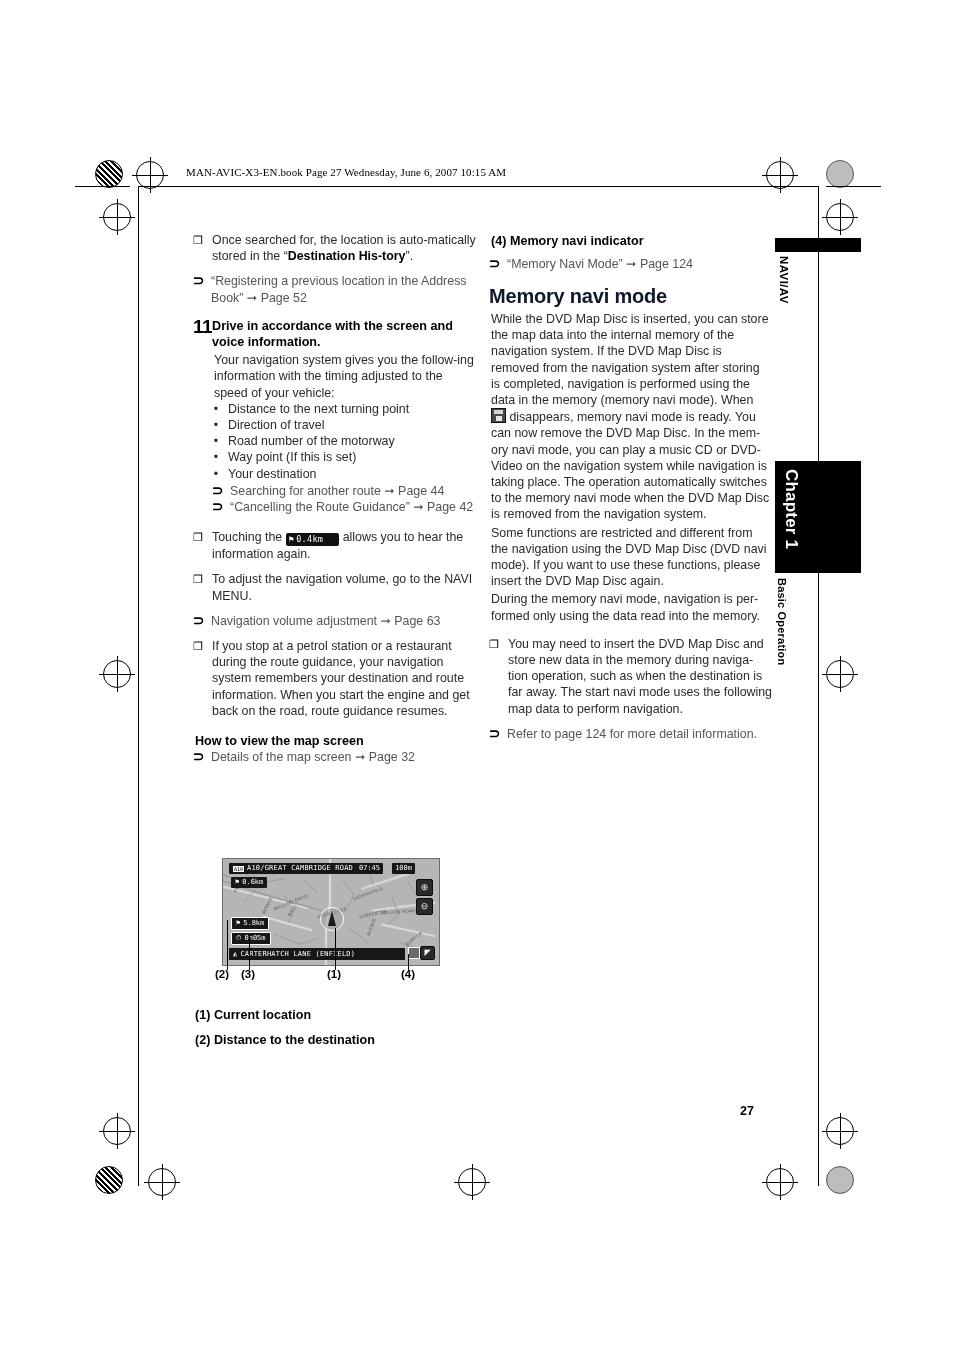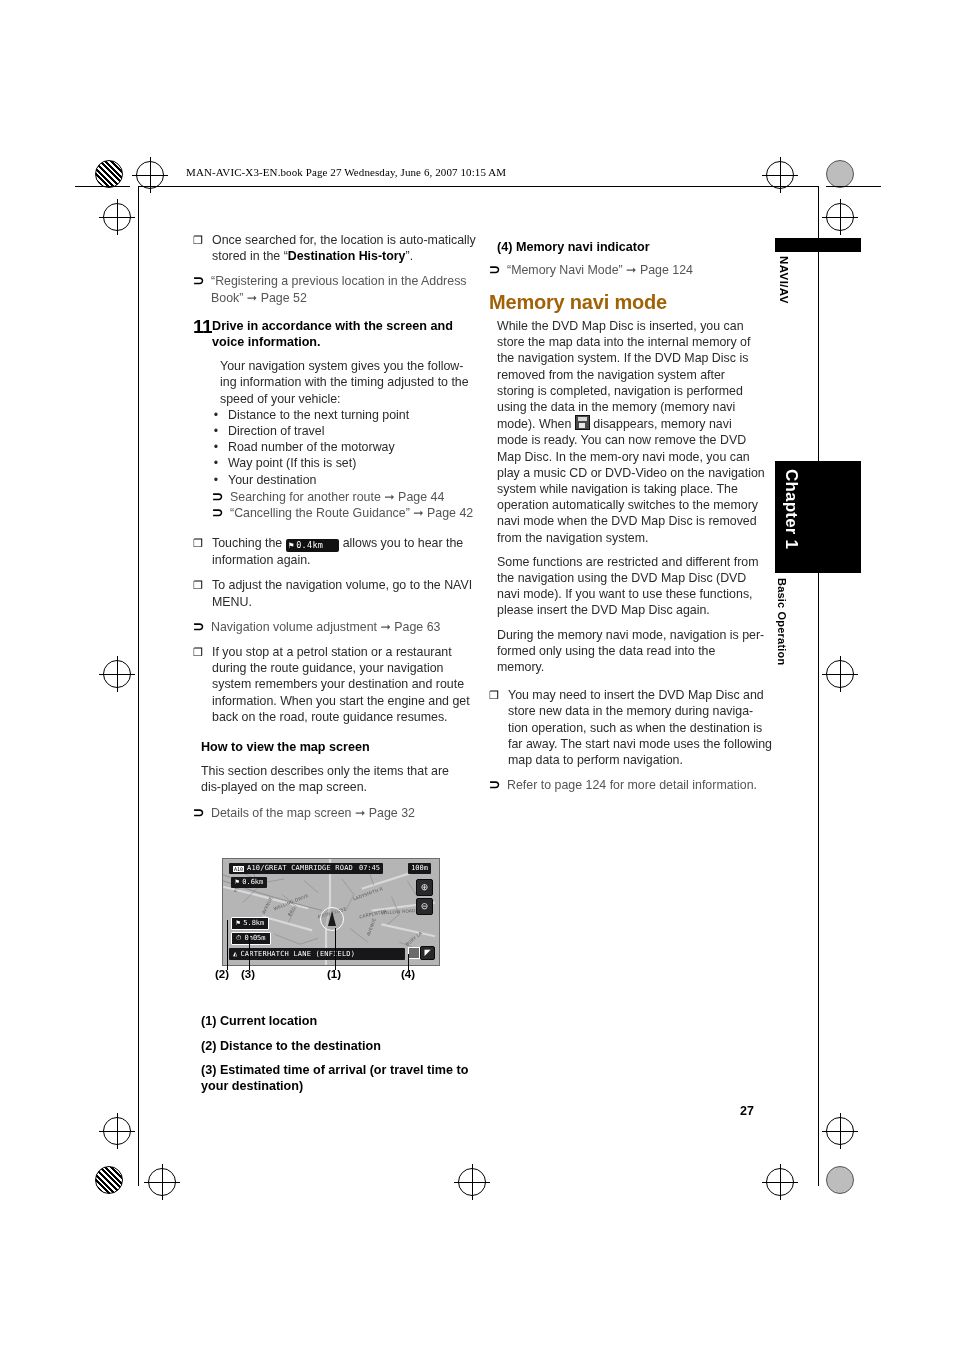--- a/index.html
+++ b/index.html
@@ -69,21 +69,21 @@
   .col {
     position: absolute;
     width: 284px;
     font-size: 12.4px;
     line-height: 16.2px;
     color: #2b2b2b;
   }
   .col-left  { left: 193px; top: 232px; }
   .col-right { left: 489px; top: 232px; }
 
-  p { margin: 8px; }
+  p { margin: 2px; }
 
   .para { margin-bottom: 0px; }
 
   
   .note {
     display: flex;
     gap: 8px;
     margin-bottom: 9px;
   }
   .note .gl {
@@ -152,21 +152,21 @@
     font-weight: 700;
     font-size: 12.6px;
     color: #000;
     margin-top: 14px;
     margin-bottom: 0px;
   }
 
   h2.section {
     font-size: 20px;
     font-weight: 700;
-    color: #a16207;
+    color: #0f172a;
     margin: 16px 0 7px 0;
     letter-spacing: -0.2px;
   }
 
   .legend-head {
     font-weight: 700;
     font-size: 12.6px;
     color: #000;
     line-height: 15.5px;
     margin-bottom: 9px;
@@ -255,21 +255,21 @@
     display: flex; align-items: center; gap: 3px;
   }
   .map-clock {
     position: absolute; right: 56px; top: 4px;
     background: #17171a; color: #fff;
     font-family: "DejaVu Sans Mono", monospace;
     font-size: 7px; line-height: 11px;
     padding: 0 3px; border-radius: 1px;
   }
   .map-scale {
-    position: absolute; right: 8px; top: 4px;
+    position: absolute; right: 24px; top: 4px;
     background: #17171a; color: #fff;
     font-family: "DejaVu Sans Mono", monospace;
     font-size: 7px; line-height: 11px;
     padding: 0 3px; border-radius: 1px;
   }
   .zoom-btn {
     position: absolute; right: 6px;
     width: 15px; height: 15px;
     background: #2a2a2d;
     border: 1px solid #0b0b0b;
@@ -502,21 +502,20 @@
     <span class="gl">⊃</span>
     <span class="tx">Navigation volume adjustment ➞ Page 63</span>
   </div>
 
   <div class="note">
     <span class="gl">❐</span>
     <span class="tx">If you stop at a petrol station or a restaurant during the route guidance, your navigation system remembers your destination and route information. When you start the engine and get back on the road, route guidance resumes.</span>
   </div>
 
   <p class="sub-head">How to view the map screen</p>
-  <p class="para" style="margin-bottom:9px;">This section describes only the items that are dis-played on the map screen.</p>
 
   <div class="xref">
     <span class="gl">⊃</span>
     <span class="tx">Details of the map screen ➞ Page 32</span>
   </div>
 </div>
 
 <div class="figure">
   <div class="map-shot">
 
@@ -609,21 +608,20 @@
 <div class="callout-row">
   <span class="callout" style="left:0px;">(2)</span>
   <span class="callout" style="left:26px;">(3)</span>
   <span class="callout" style="left:112px;">(1)</span>
   <span class="callout" style="left:186px;">(4)</span>
 </div>
 
 <div class="col" style="left:193px; top:1006px;">
   <p class="legend-head">(1) Current location</p>
   <p class="legend-head">(2) Distance to the destination</p>
-  <p class="legend-head">(3) Estimated time of arrival (or travel time to your destination)</p>
 </div>
 
 <div class="col col-right">
 
   <p class="legend-head" style="margin-bottom:6px;">(4) Memory navi indicator</p>
 
   <div class="xref">
     <span class="gl">⊃</span>
     <span class="tx">“Memory Navi Mode” ➞ Page 124</span>
   </div>

